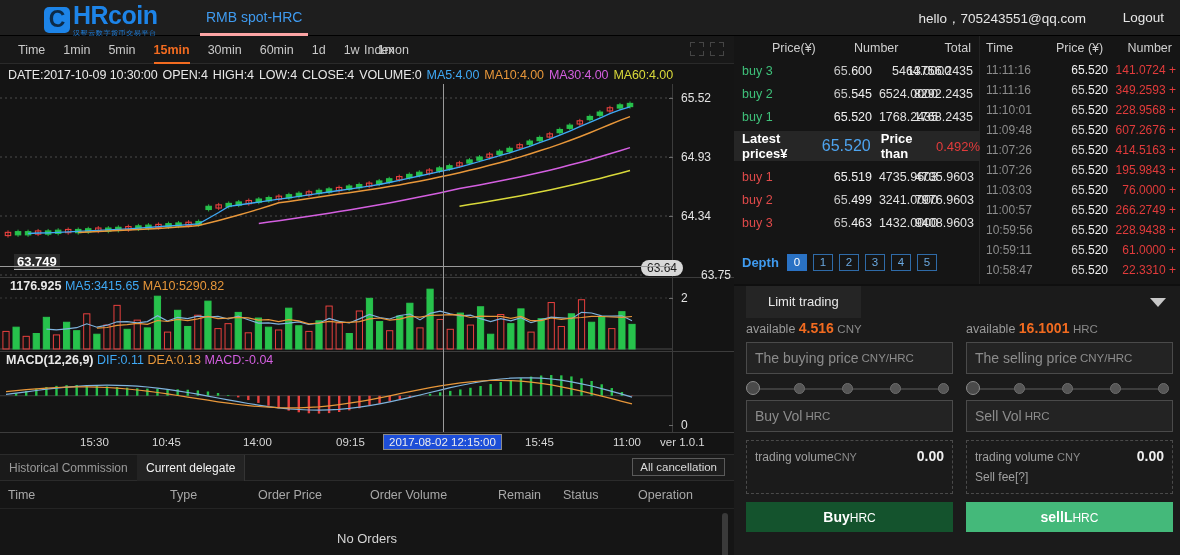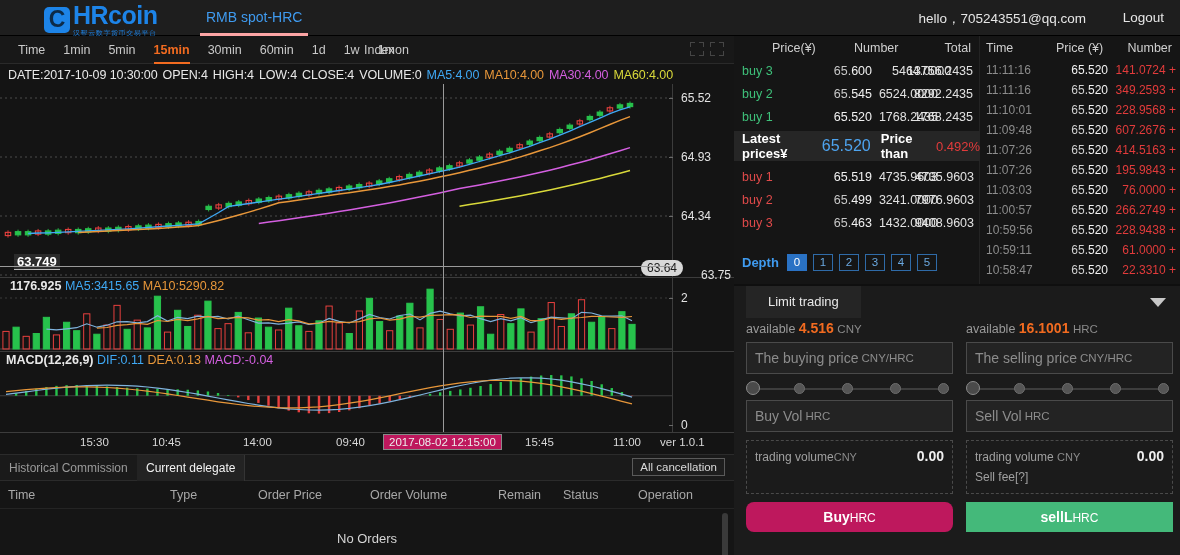--- a/index.html
+++ b/index.html
@@ -133,21 +133,21 @@
 
   .xaxis {
     position: absolute; left: 0; top: 396px; width: 734px; height: 22px;
     border-top: 1px solid #3c3c3c;
   }
   .x-lab {
     position: absolute; top: 3px; font-size: 11.5px; color: #d8d8d8; white-space: nowrap;
   }
   .x-cross {
     position: absolute; top: 1px; font-size: 11.5px; color: #ededed;
-    border: 1px solid #8a8a8a; background: #be185d; padding: 1px 5px; white-space: nowrap;
+    border: 1px solid #8a8a8a; background: #1d4ed8; padding: 1px 5px; white-space: nowrap;
   }
 
   
   .orders {
     position: absolute; left: 0; top: 418px; width: 734px; height: 137px;
     background: #151515; border-top: 1px solid #2b2b2b;
   }
   .ord-tabs {
     position: relative; height: 26px; border-bottom: 1px solid #2b2b2b;
     background: #1a1a1a;
@@ -274,21 +274,21 @@
   .fee-top { display: flex; justify-content: space-between; align-items: baseline; }
   .fee-lab { font-size: 12px; color: #a0a0a0; }
   .fee-lab i { font-style: normal; font-size: 11px; color: #8a8a8a; }
   .fee-val { font-size: 14px; color: #f0f0f0; font-weight: bold; }
   .fee-note { font-size: 12px; color: #a0a0a0; margin-top: 6px; }
   .act-btn {
     margin-top: 8px; height: 30px; line-height: 30px; text-align: center;
     font-size: 14px; color: #fff; font-weight: bold;
   }
   .act-btn i { font-style: normal; font-size: 12px; font-weight: normal; }
-  .act-btn.buy  { background: #be185d; border-radius: 8px; }
+  .act-btn.buy  { background: #14532d; }
   .act-btn.sell { background: #44b97a; }
 </style>
 </head>
 <body>
 
 <div id="app">
 
   <div class="topbar">
     <div class="logo-wrap">
       <div class="logo-mark"></div>
@@ -650,21 +650,21 @@
           </div>
         <div class="cross-price-tag" style="left:-32px; top:176px;">63.64</div>
       </div>
     </div>
 
     <div class="xaxis">
       <div id="x-labels">
           <div class="x-lab" style="left: 80px;">15:30</div>
           <div class="x-lab" style="left: 152px;">10:45</div>
           <div class="x-lab" style="left: 243px;">14:00</div>
-          <div class="x-lab" style="left: 336px;">09:40</div>
+          <div class="x-lab" style="left: 336px;">09:15</div>
           <div class="x-lab" style="left: 525px;">15:45</div>
           <div class="x-lab" style="left: 613px;">11:00</div>
         </div>
       <div class="x-cross" style="left:383px">2017-08-02 12:15:00</div>
       <div class="x-lab" style="left:660px">ver 1.0.1</div>
     </div>
 
     <div class="orders">
       <div class="ord-tabs">
         <div class="ord-tab" style="left:0">Historical Commission</div>

